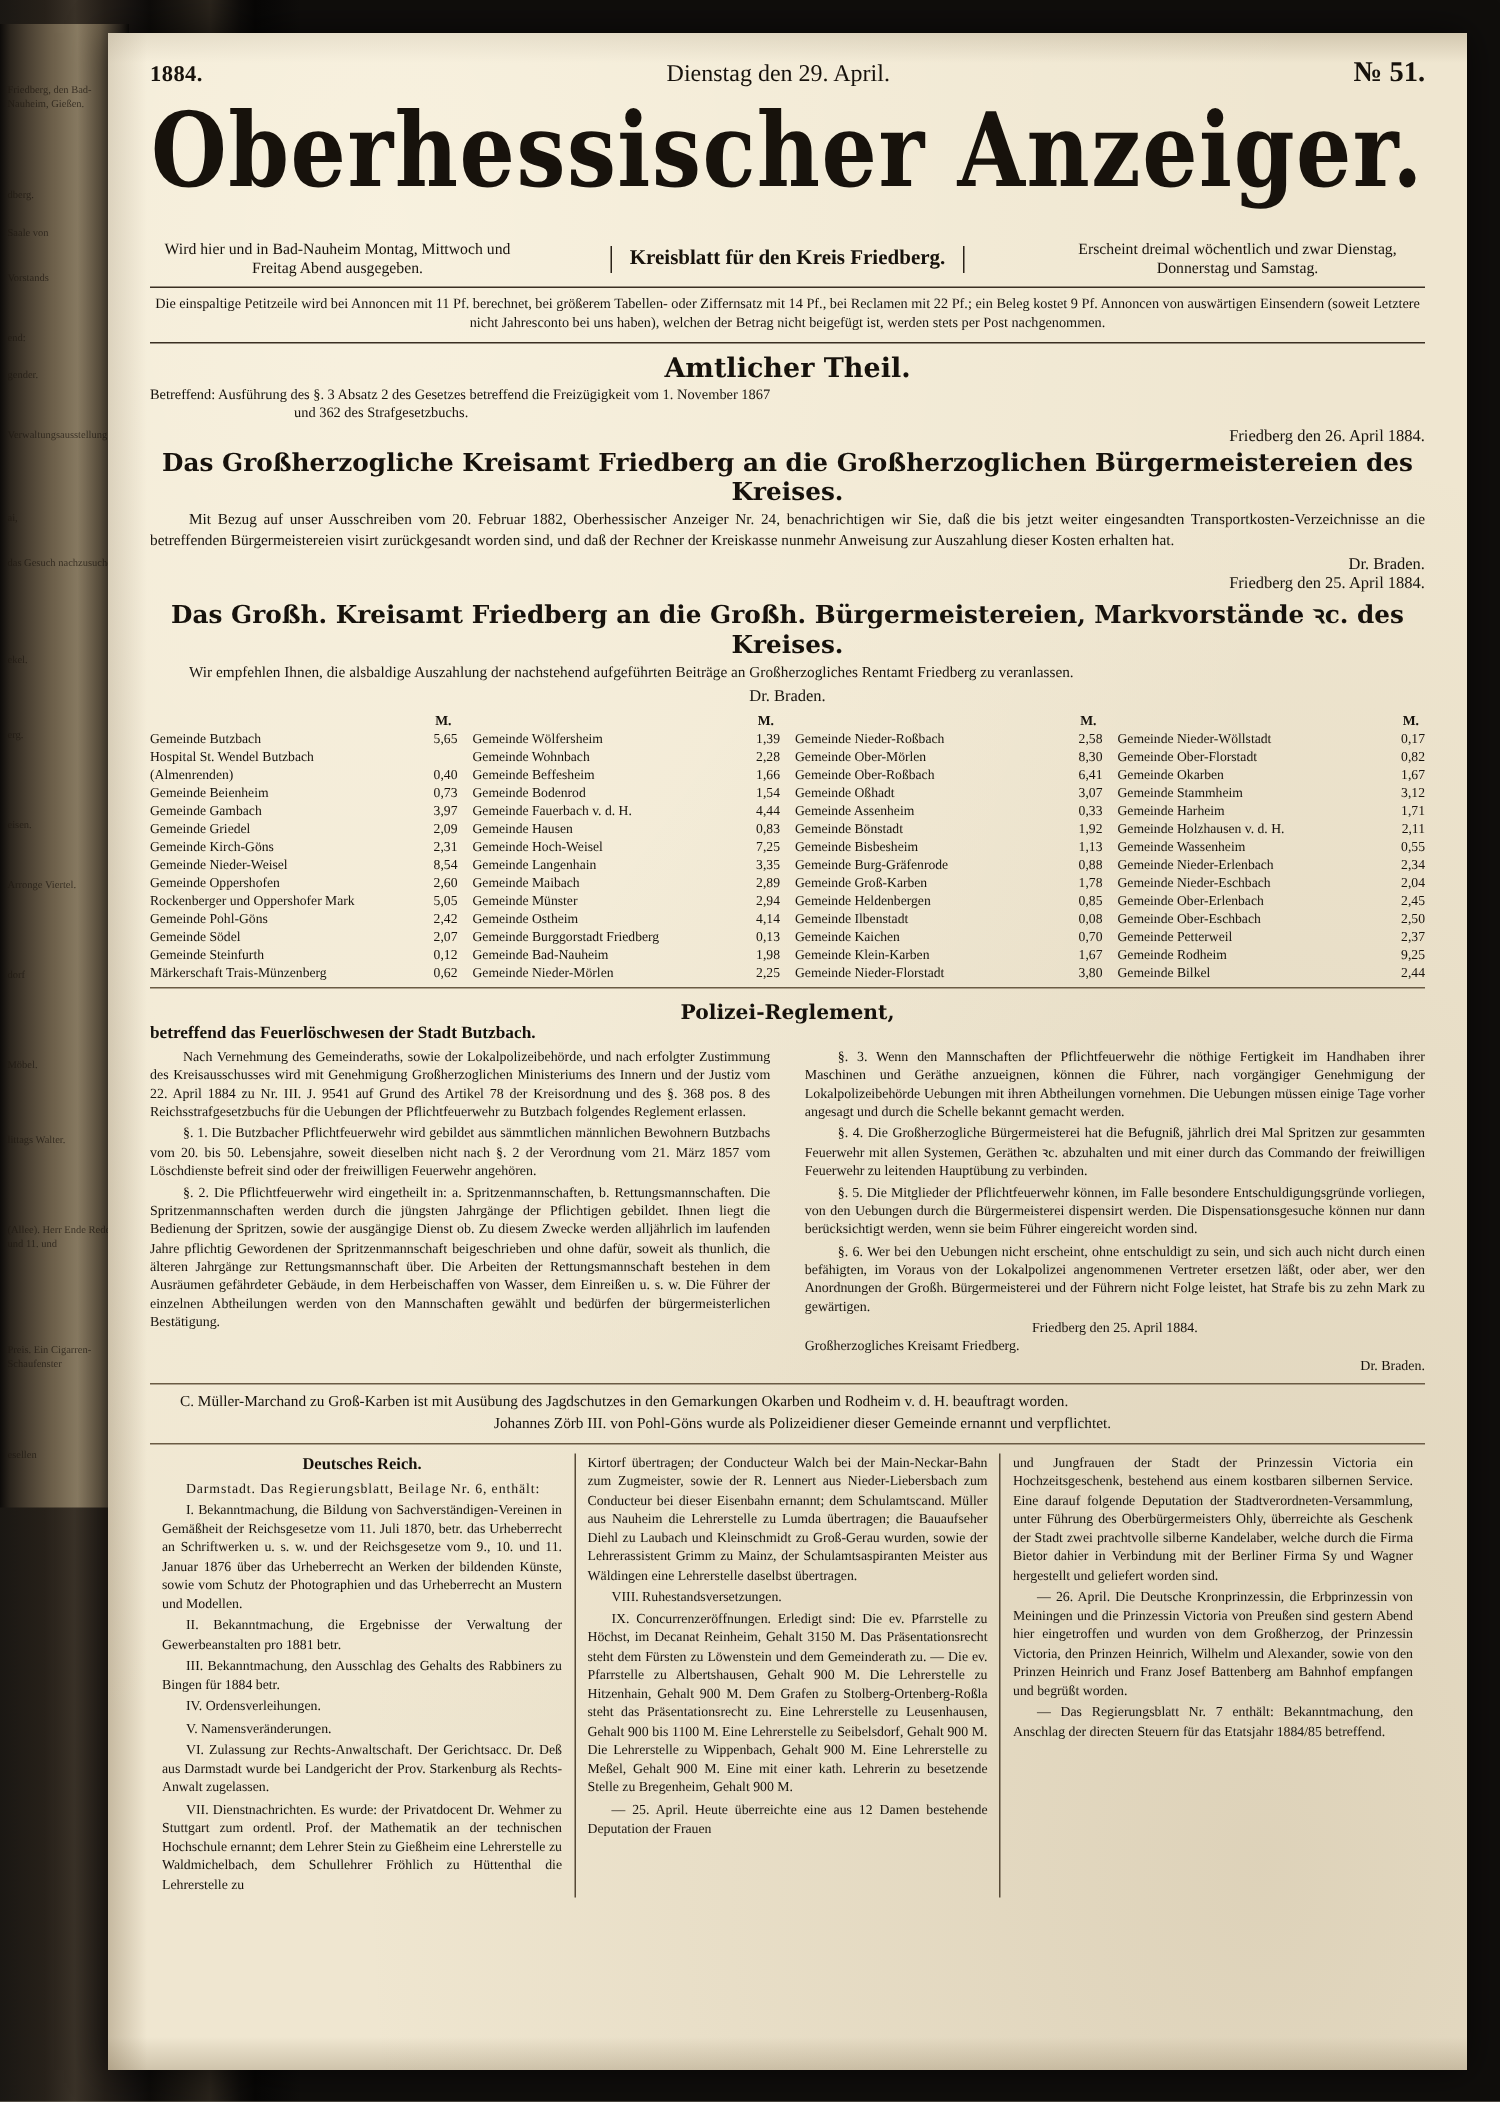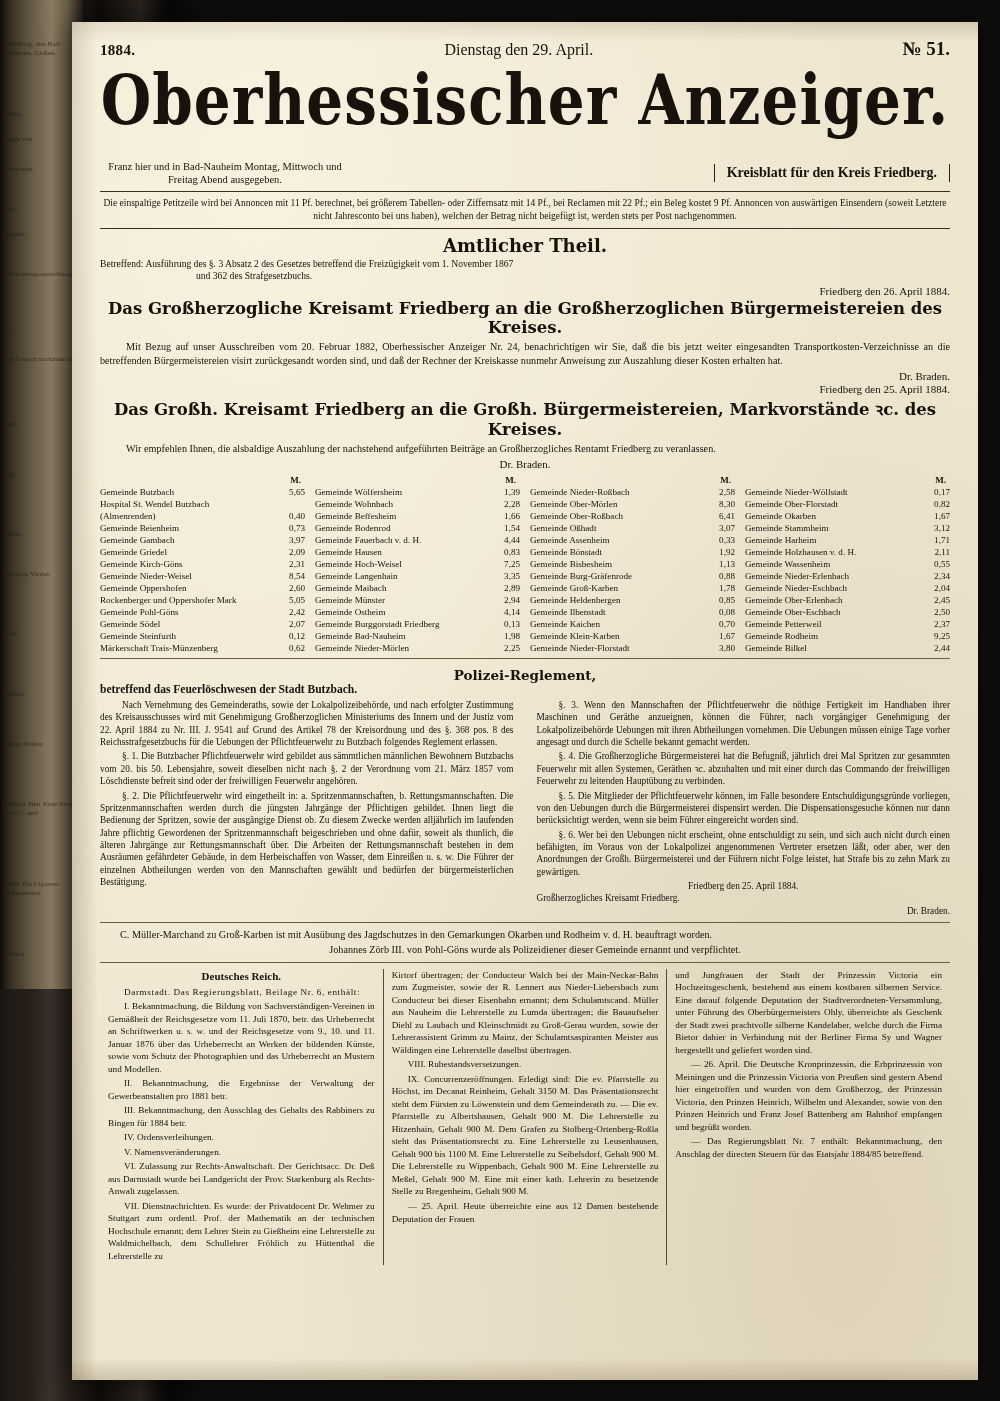--- a/index.html
+++ b/index.html
@@ -9,21 +9,21 @@
     font-family:"Liberation Serif", serif;
     overflow:hidden;
   }
   
   .book{
     position:absolute;inset:0;
     background:
       linear-gradient(90deg,#1a1713 0%,#262019 3%,#3a3228 5%,#241e18 7%,#151210 9%,#0e0c0a 10%,#1b1712 12%,#2a241c 14%,#0f0d0b 16%,#080706 17%, #0a0908 18%,#100e0c 20%);
   }
   .leftstrip{
-    position:absolute;left:0;top:0;width:86px;height:989px;
+    position:absolute;left:0;top:16px;width:86px;height:989px;
     background:linear-gradient(90deg,#0d0b09 0%,#2b251d 8%,#4a4032 22%,#6b5e49 40%,#8a7c63 60%,#6a5d48 78%,#2a241d 94%,#0c0a08 100%);
     overflow:hidden;
   }
   .leftstrip .frag{
     position:absolute;color:#1d1710;font-size:7px;line-height:1.25;
     font-family:"Liberation Serif",serif; width:74px; left:5px;
     opacity:.72;
   }
   .page{
     position:absolute;left:72px;top:22px;width:906px;height:1358px;
@@ -141,22 +141,23 @@
           <span>№</span>
           <span>51.</span>
         </div>
       </div>
 
       <div class="titlewrap">
         <div class="title">Oberhessischer Anzeiger.</div>
       </div>
 
       <div class="subrow">
-        <div class="c" style="width:250px">Franz hier und in Bad-Nauheim Montag, Mittwoch und Freitag Abend ausgegeben.</div>
+        <div class="c" style="width:250px">Wird hier und in Bad-Nauheim Montag, Mittwoch und Freitag Abend ausgegeben.</div>
         <div class="kreisblatt">Kreisblatt für den Kreis Friedberg.</div>
+        <div class="c" style="width:250px">Erscheint dreimal wöchentlich und zwar Dienstag, Donnerstag und Samstag.</div>
       </div>
 
       <div class="rule"></div>
       <div class="notice">Die einspaltige Petitzeile wird bei Annoncen mit 11 Pf. berechnet, bei größerem Tabellen- oder Ziffernsatz mit 14 Pf., bei Reclamen mit 22 Pf.; ein Beleg kostet 9 Pf. Annoncen von auswärtigen Einsendern (soweit Letztere nicht Jahresconto bei uns haben), welchen der Betrag nicht beigefügt ist, werden stets per Post nachgenommen.</div>
       <div class="rule"></div>
 
       <h2 class="sec">Amtlicher Theil.</h2>
 
       <div class="betr">
         <span>Betreffend:</span>

